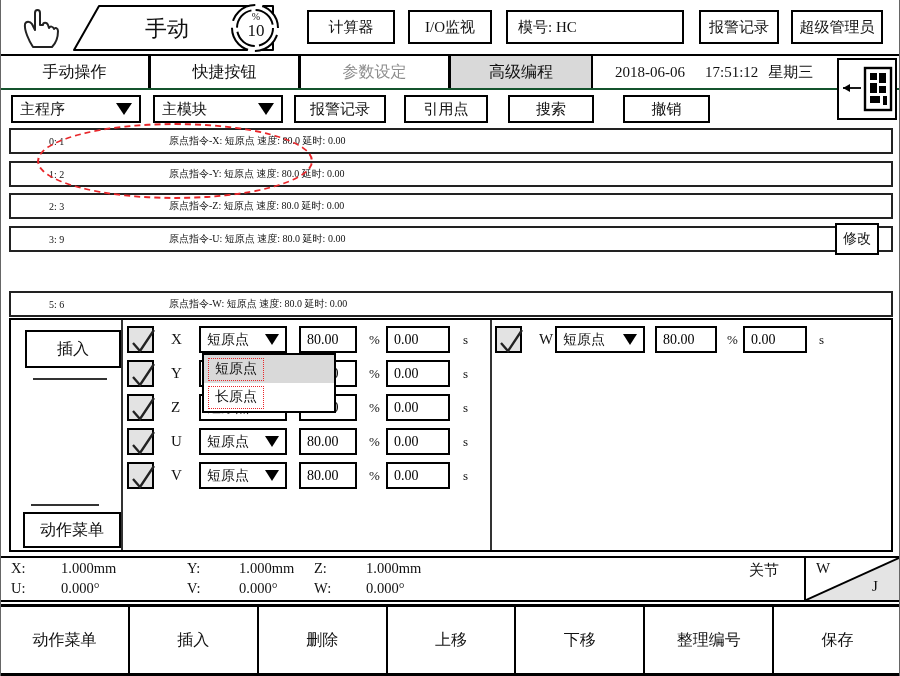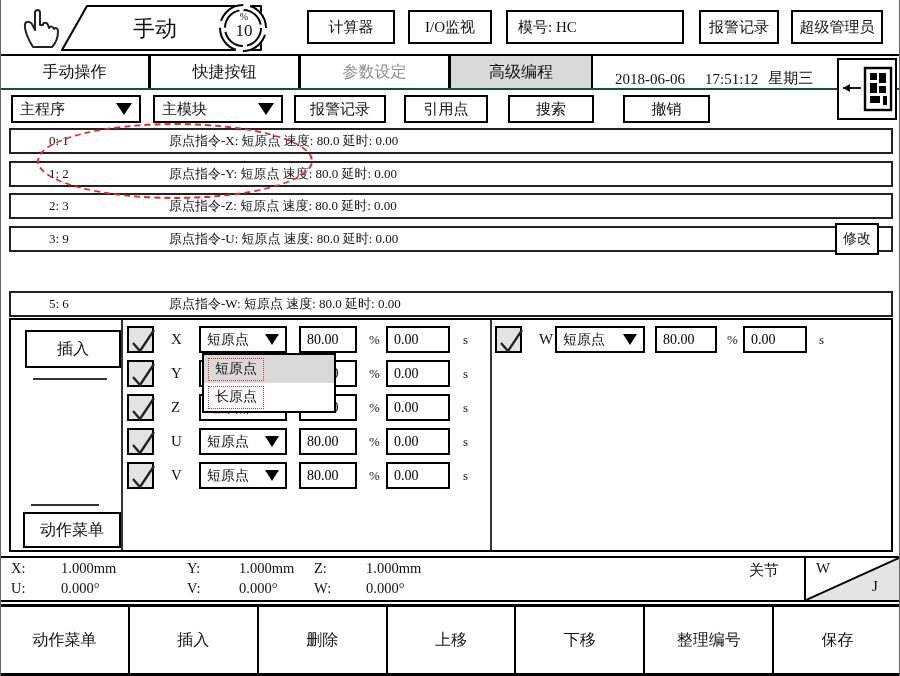--- a/index.html
+++ b/index.html
@@ -4,63 +4,63 @@
 <style>
   * { margin:0; padding:0; box-sizing:border-box; }
   html,body { background:#fff; }
   body { font-family:"Liberation Serif","DejaVu Serif",serif; color:#111; }
   #app { position:relative; width:900px; height:676px; background:#fff; overflow:hidden;
          border-left:1px solid #666; border-right:1px solid #666; }
 
   
   .topbar { position:absolute; left:0; top:0; width:900px; height:56px; border-bottom:2px solid #000; background:#fff; }
   .hand { position:absolute; left:20px; top:6px; }
-  .banner { position:absolute; left:48px; top:3px; width:240px; height:50px; }
+  .banner { position:absolute; left:60px; top:3px; width:240px; height:50px; }
   .banner svg { overflow:visible; }
   .mode-label { position:absolute; left:42px; top:11px; width:128px; text-align:center; font-size:22px; }
   .gear-pct { position:absolute; left:180px; top:8px; width:30px; text-align:center; font-size:10px; }
   .gear-val { position:absolute; left:177px; top:18px; width:36px; text-align:center; font-size:17px; }
   .tb-btn { position:absolute; top:10px; height:34px; border:2px solid #000; background:#fff;
             display:flex; align-items:center; justify-content:center; font-size:15px; cursor:pointer; }
   .tb-calc { left:306px; width:88px; }
   .tb-io   { left:407px; width:84px; }
   .tb-model{ left:505px; width:178px; justify-content:flex-start; padding-left:10px; }
   .tb-alarm{ left:698px; width:80px; }
   .tb-admin{ left:790px; width:92px; }
 
   
   .tabbar { position:absolute; left:0; top:56px; width:900px; height:34px; border-bottom:2px solid #14532d; }
   .tab { position:absolute; top:0; height:32px; display:flex; align-items:center; justify-content:center;
          font-size:16px; cursor:pointer; }
   .tab1 { left:0; width:150px; border-right:3px solid #000; }
   .tab2 { left:150px; width:150px; border-right:3px solid #000; }
   .tab3 { left:300px; width:150px; border-right:3px solid #000; color:#8d8d8d; }
   .tab4 { left:450px; width:142px; background:#d9d9d9; border-right:2px solid #000; }
-  .datetime { position:absolute; left:600px; top:0; width:236px; height:32px; display:flex; align-items:flex-end;
+  .datetime { position:absolute; left:600px; top:0; width:236px; height:32px; display:flex; align-items:center;
               font-size:15px; }
   .dt-date { margin-left:14px; } .dt-time { margin-left:20px; } .dt-week { margin-left:10px; }
   .icon-box { position:absolute; left:836px; top:58px; width:60px; height:62px; border:2px solid #000;
               background:#fff; z-index:10; }
 
   
   .toolbar { position:absolute; left:0; top:90px; width:900px; height:36px; }
   .sel { position:absolute; top:5px; height:28px; border:2px solid #000; background:#fff; display:flex;
          align-items:center; font-size:15px; padding-left:7px; cursor:pointer; }
   .sel .tri { position:absolute; right:7px; }
   .sel1 { left:10px; width:130px; } .sel2 { left:152px; width:130px; }
   .tool-btn { position:absolute; top:5px; height:28px; border:2px solid #000; background:#fff;
               display:flex; align-items:center; justify-content:center; font-size:15px; cursor:pointer; }
   .tool-new { left:293px; width:92px; } .tool-ref { left:403px; width:84px; }
   .tool-search { left:507px; width:86px; } .tool-undo { left:622px; width:87px; }
   .tri { width:0; height:0; border-left:8px solid transparent; border-right:8px solid transparent;
          border-top:12px solid #000; }
 
   
   .prow { position:absolute; left:8px; width:884px; height:26px; border:2px solid #222; background:#fff;
-          display:flex; align-items:center; font-size:13px; cursor:pointer; }
+          display:flex; align-items:center; font-size:10px; cursor:pointer; }
   .prow .idx { padding-left:38px; width:158px; }
   .modify-btn { position:absolute; left:834px; top:223px; width:44px; height:32px; border:2px solid #000;
                 background:#fff; display:flex; align-items:center; justify-content:center; font-size:14px;
                 z-index:3; cursor:pointer; }
   .sel-ellipse { position:absolute; left:36px; top:123px; width:276px; height:76px;
                  border:2.5px dashed #e8262a; border-radius:50%; z-index:4; pointer-events:none; }
 
   
   .editor { position:absolute; left:8px; top:318px; width:884px; height:234px; border:2px solid #000; background:#fff; }
   .insert-btn { position:absolute; left:14px; top:10px; width:96px; height:38px; border:2px solid #000;

